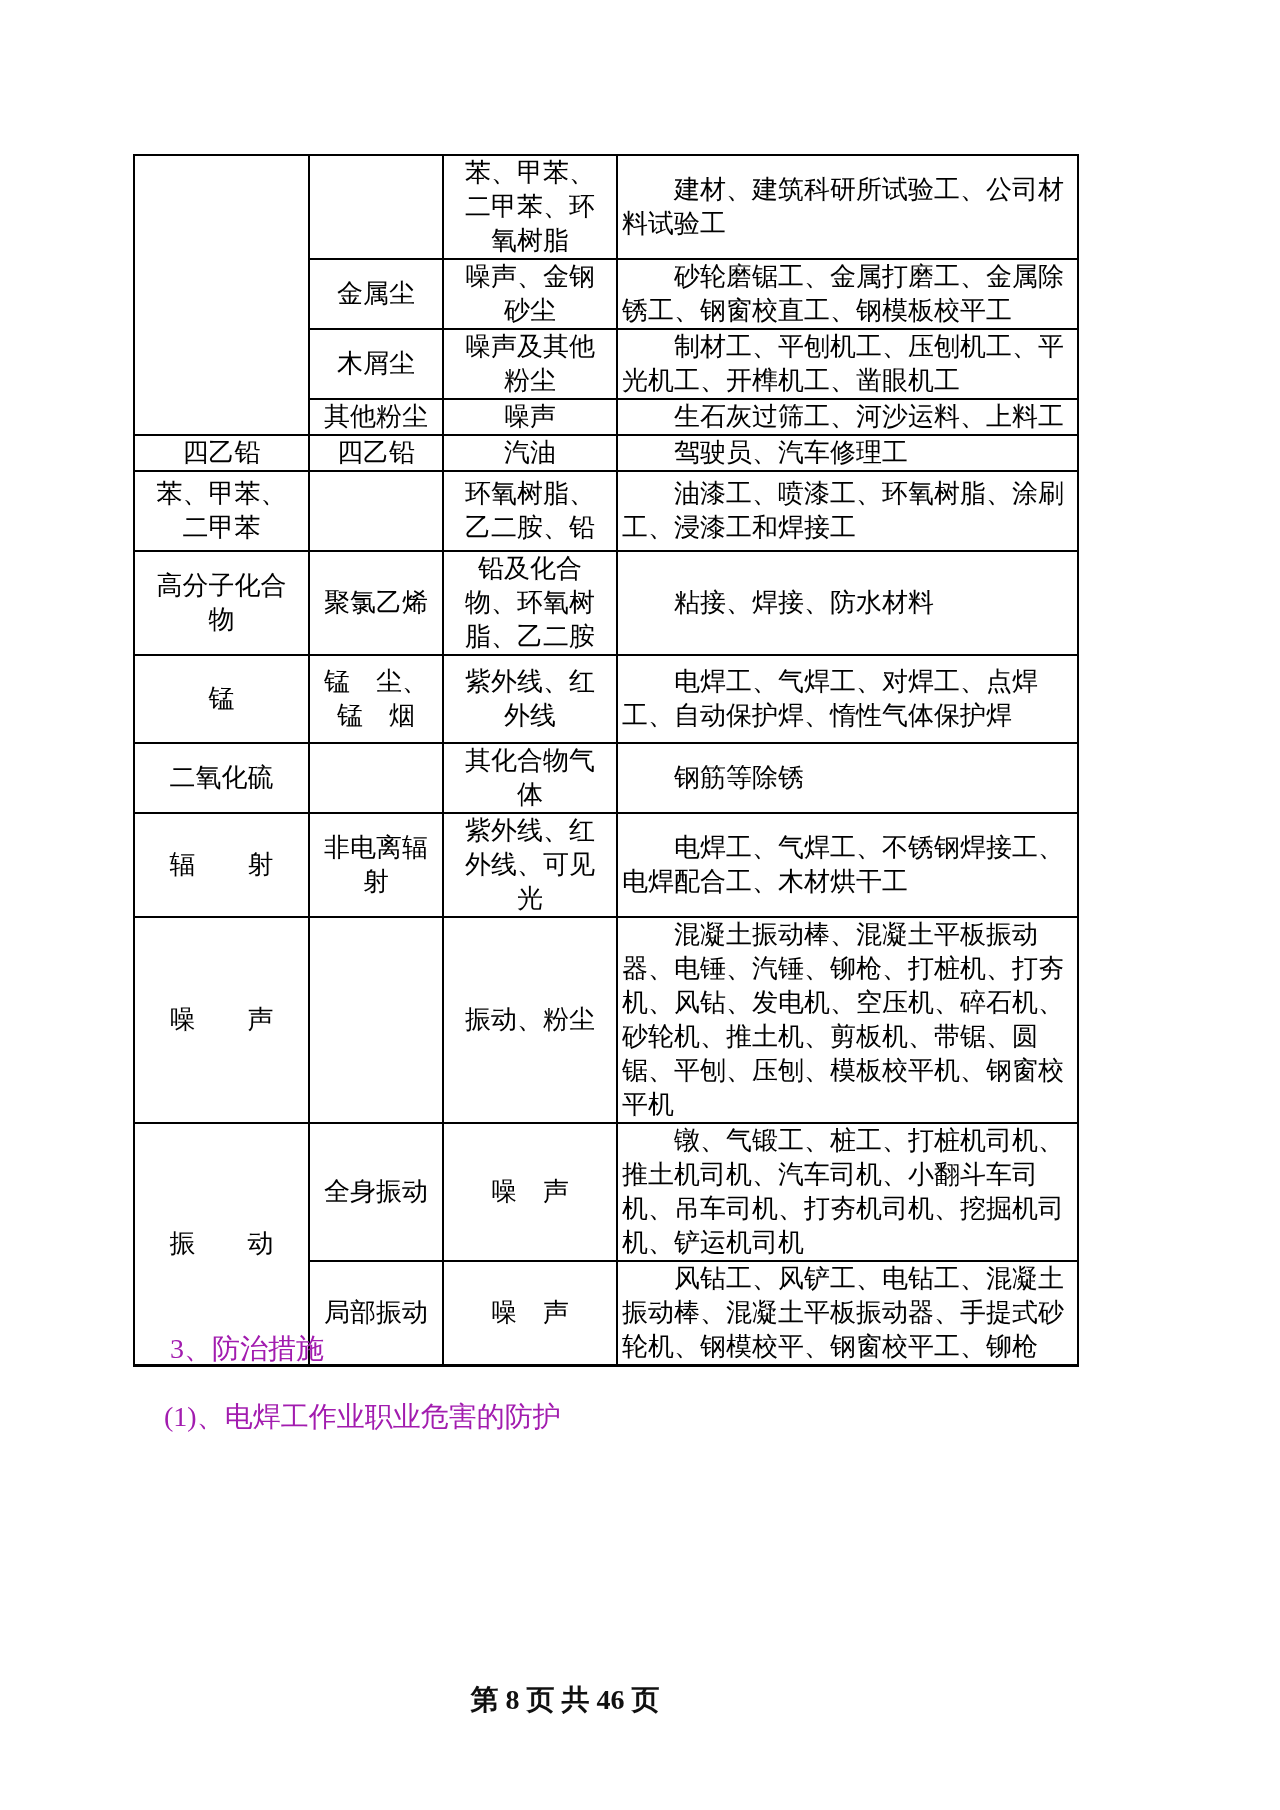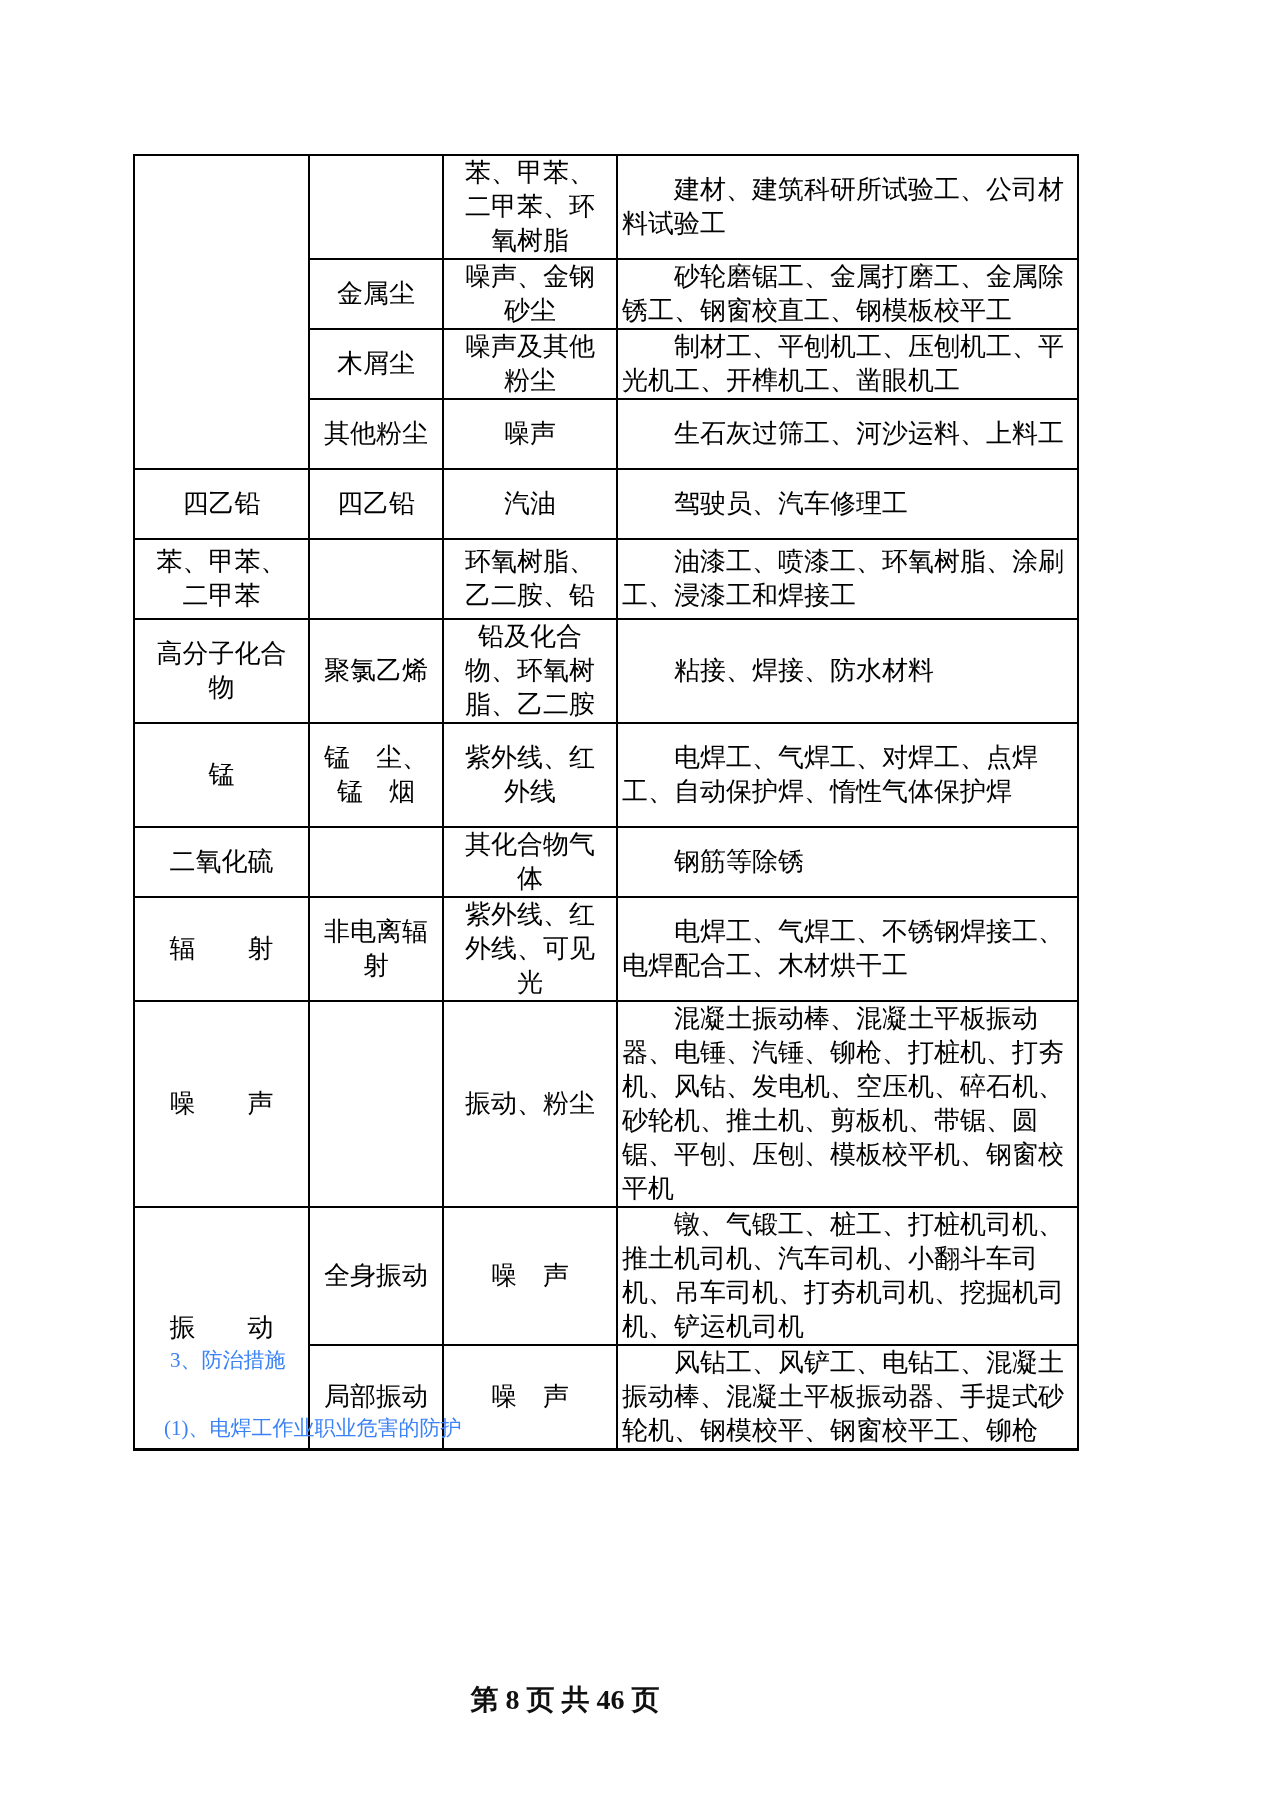--- a/index.html
+++ b/index.html
@@ -21,35 +21,34 @@
   }
   .hz td{
     border:2px solid #000;
     font-size:26px;
     line-height:34px;
     vertical-align:middle;
     color:#000;
     overflow:hidden;
   }
   .hz td.c1{text-align:center;padding:0 12px;}
-  .hz td.c2{text-align:center;padding:17px 4px;}
+  .hz td.c2{text-align:center;padding:0 4px;}
   .hz td.c3{text-align:center;padding:0 18px;}
   .hz td.c4{text-align:left;padding:0 4px;text-indent:52px;}
   tr.r0{height:100px;} tr.r1{height:70px;}  tr.r2{height:67px;}
   tr.r3{height:28px;}  tr.r4{height:34px;}  tr.r5{height:80px;}
   tr.r6{height:94px;}  tr.r7{height:88px;}  tr.r8{height:69px;}
   tr.r9{height:101px;} tr.r10{height:169px;}tr.r11{height:136px;}
   tr.r12{height:101px;}
   .txt{
     position:absolute;
-    font-size:21px;
+    font-size:28px;
     line-height:34px;
-    color:#3b82f6;
+    color:#a21caf;
     white-space:nowrap;
-    margin-top:11px;
   }
   .h3   {left:170px;top:1332px;}
   .h31  {left:164px;top:1400px;}
   .para{
     position:absolute;
     left:120px;top:1433px;width:968px;
     font-size:28px;line-height:72px;
     text-indent:56px;color:#101010;
   }
   .ha   {left:168px;top:1587px;}

